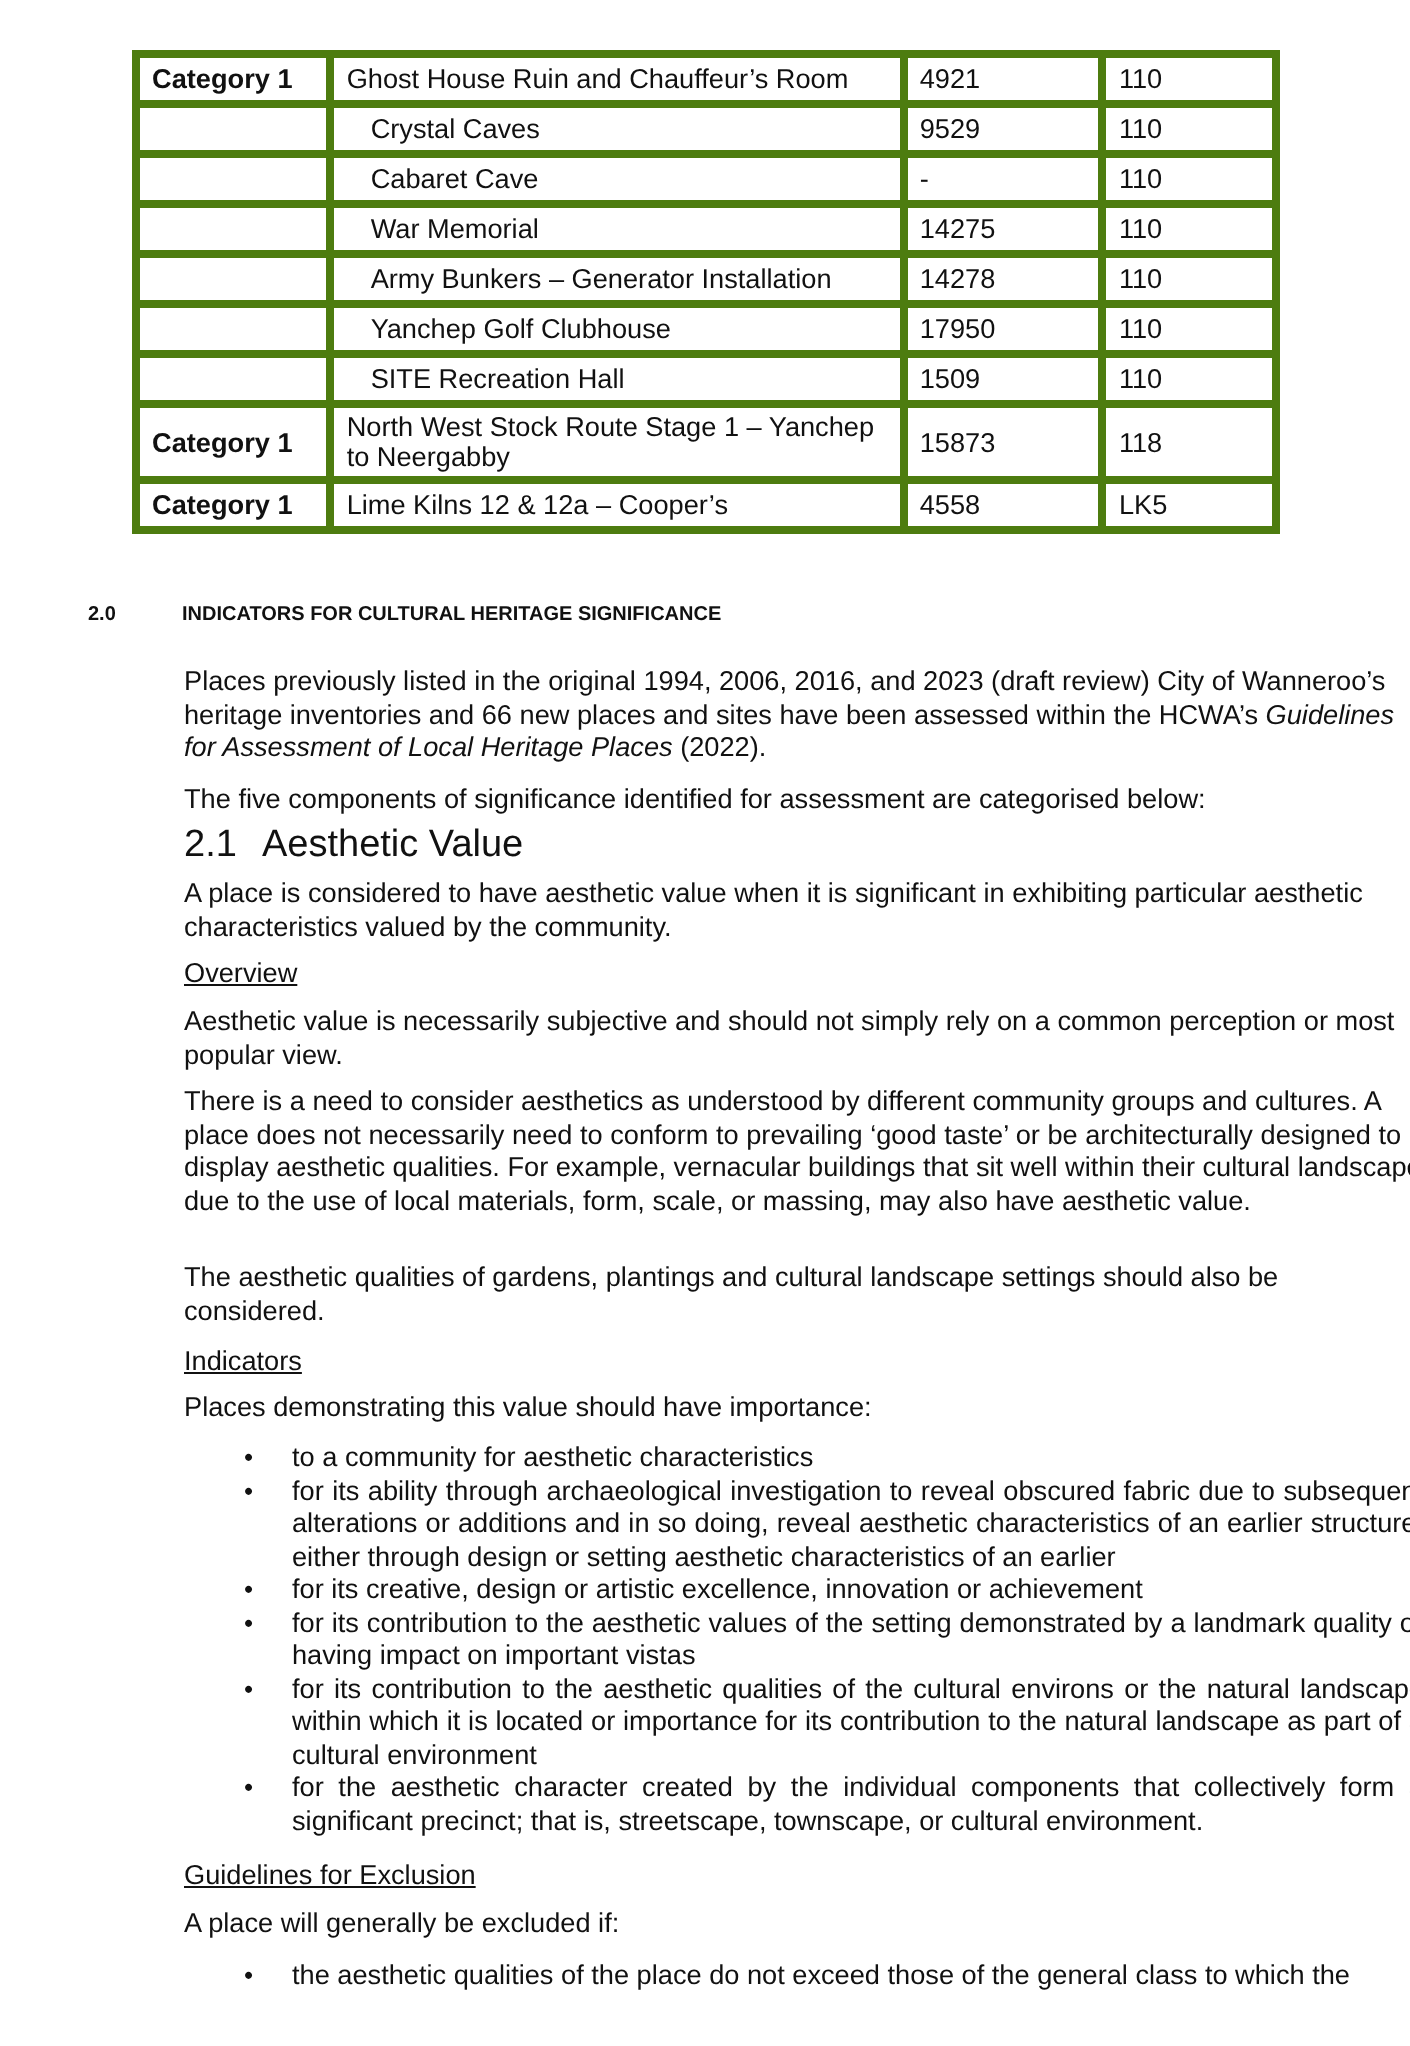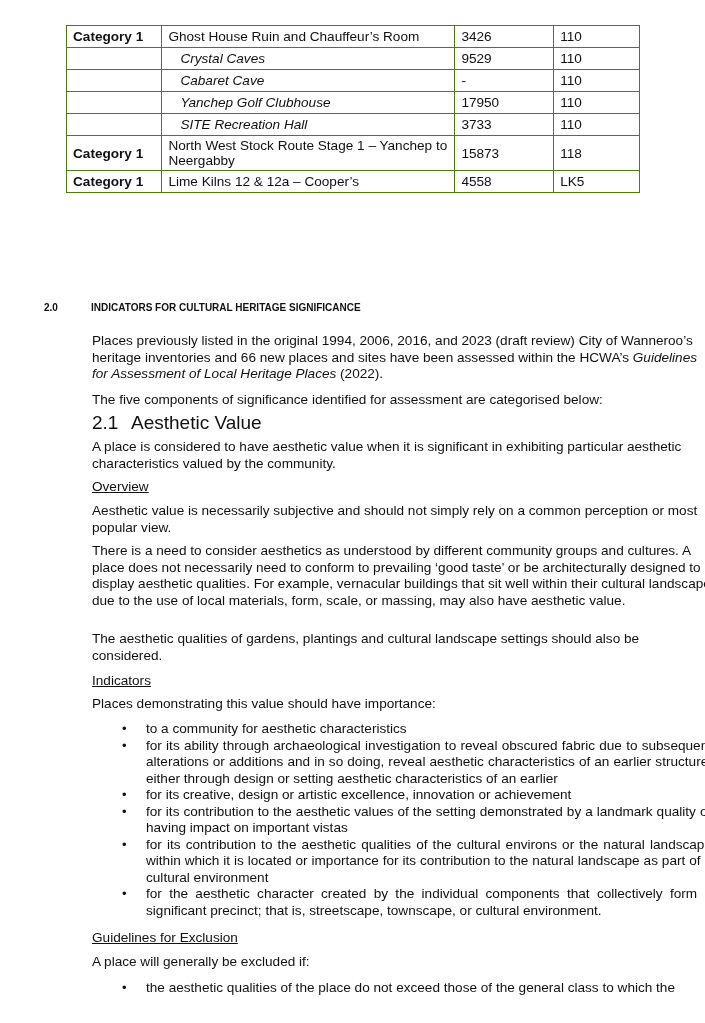--- a/index.html
+++ b/index.html
@@ -9,26 +9,26 @@
     font-size: 13.6px;
   }
   .page { position: absolute; left: 0; top: 0; width: 705px; }
 
   table.places {
     position: absolute; left: 66px; top: 25px;
     border-collapse: collapse; width: 574px;
     font-size: 13.6px;
   }
   table.places td {
-    border: 1px solid #4d7c0f; padding: 0 6px; height: 21px; line-height: 15px;
+    border: 4px solid #4d7c0f; padding: 0 6px; height: 21px; line-height: 15px;
     vertical-align: middle;
   }
   table.places td.cat { width: 83px; font-weight: bold; }
   table.places td.name { width: 273px; }
-  table.places td.name.indent { padding-left: 18px; font-style: italic; }
+  table.places td.name.indent { padding-left: 18px; }
   table.places td.id { width: 87px; }
   table.places td.ref { width: 74px; }
   table.places tr.tall td { height: 34px; }
 
   .section-heading {
     position: absolute; left: 44px; top: 302px;
     font-weight: bold; font-size: 10px; letter-spacing: 0px;
   }
   .section-heading .num { display: inline-block; width: 47px; }
 
@@ -50,45 +50,57 @@
 </head>
 <body>
 
 <div class="page">
 
   <table class="places">
     <tbody id="table-body">
         <tr>
           <td class="cat">Category 1</td>
           <td class="name">Ghost House Ruin and Chauffeur’s Room</td>
-          <td class="id">3426</td>
+          <td class="id">4921</td>
           <td class="ref">110</td>
         </tr>
         <tr>
           <td class="cat"></td>
           <td class="name indent">Crystal Caves</td>
           <td class="id">9529</td>
           <td class="ref">110</td>
         </tr>
         <tr>
           <td class="cat"></td>
           <td class="name indent">Cabaret Cave</td>
           <td class="id">-</td>
           <td class="ref">110</td>
         </tr>
         <tr>
           <td class="cat"></td>
+          <td class="name indent">War Memorial</td>
+          <td class="id">14275</td>
+          <td class="ref">110</td>
+        </tr>
+        <tr>
+          <td class="cat"></td>
+          <td class="name indent">Army Bunkers – Generator Installation</td>
+          <td class="id">14278</td>
+          <td class="ref">110</td>
+        </tr>
+        <tr>
+          <td class="cat"></td>
           <td class="name indent">Yanchep Golf Clubhouse</td>
           <td class="id">17950</td>
           <td class="ref">110</td>
         </tr>
         <tr>
           <td class="cat"></td>
           <td class="name indent">SITE Recreation Hall</td>
-          <td class="id">3733</td>
+          <td class="id">1509</td>
           <td class="ref">110</td>
         </tr>
         <tr class="tall">
           <td class="cat">Category 1</td>
           <td class="name">North West Stock Route Stage 1 – Yanchep to Neergabby</td>
           <td class="id">15873</td>
           <td class="ref">118</td>
         </tr>
         <tr>
           <td class="cat">Category 1</td>

